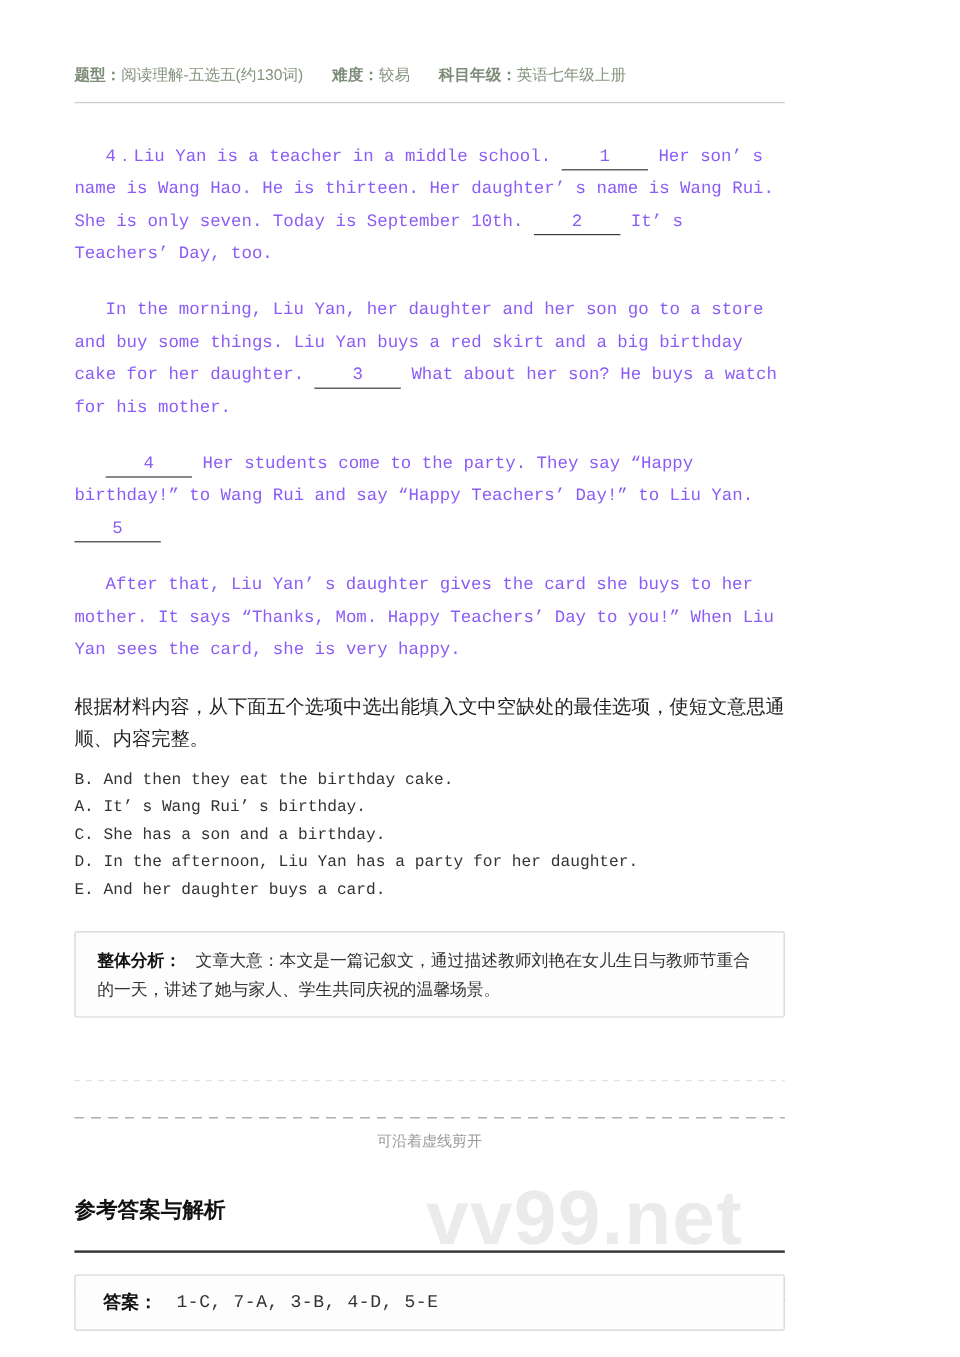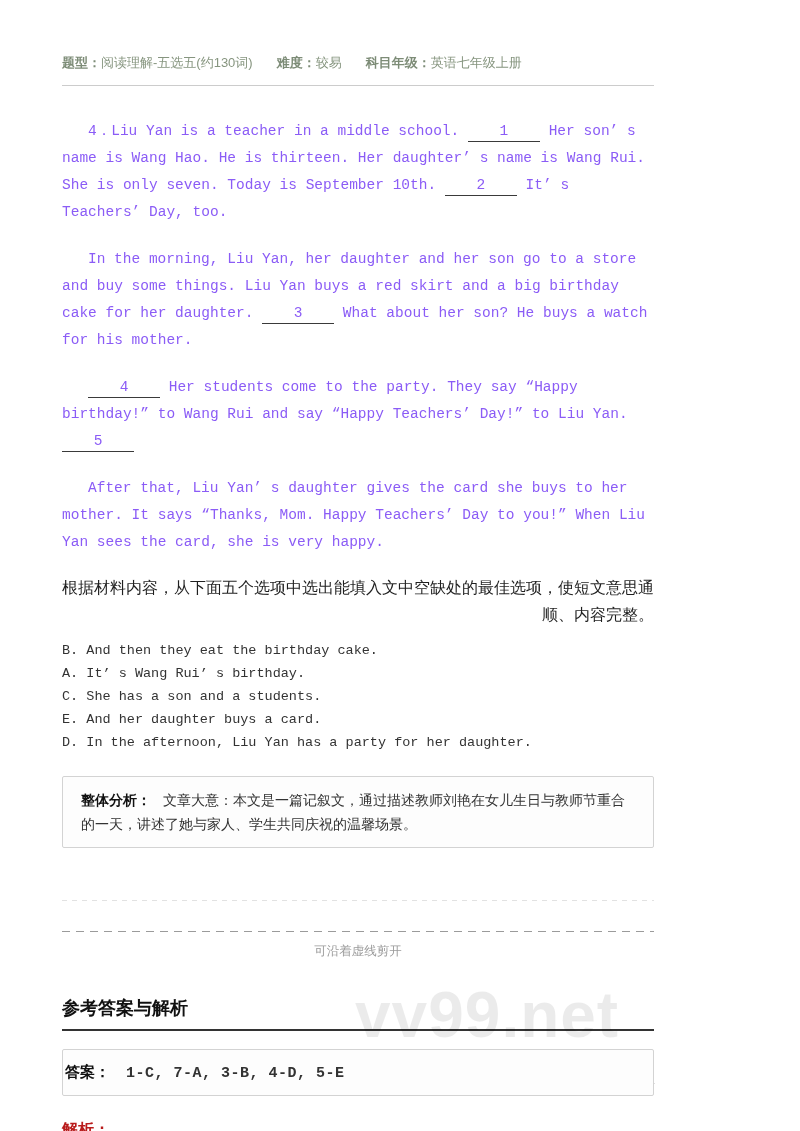--- a/index.html
+++ b/index.html
@@ -21,22 +21,22 @@
   
   .passage { margin-top: 32px; font-size: 14.5px; line-height: 27px; color: #8b5cf6; }
   .para { margin: 0 0 20px; text-indent: 26px; }
   .blank {
     display: inline-block; min-width: 72px; text-align: center;
     border-bottom: 1px solid #3a3a3a; text-indent: 0; line-height: 20px;
   }
 
   
   .instruction {
-    font-family: Liberation Mono, monospace;
-    font-size: 16px; line-height: 27px; color: #1f1f1f; margin: 14px 0 0; text-align: right;
+    font-family: Liberation Serif, serif;
+    font-size: 16px; line-height: 27px; color: #1f1f1f; margin: 14px 0 0;
   }
   .options { margin-top: 9px; font-size: 13.5px; line-height: 23px; color: #333; }
 
   
   .box {
     border: 1px solid #d3d3d3; background: #fdfdfd; border-radius: 2px;
   }
   .analysis {
     margin-top: 22px; padding: 11px 18px;
     font-family: "Liberation Sans", "DejaVu Sans", sans-serif;
@@ -51,23 +51,23 @@
   .dash.dark  { margin-top: 30px; background: repeating-linear-gradient(90deg, #9b9b9b 0 8px, transparent 8px 14px); }
   .cut-text {
     text-align: center; font-family: "Liberation Sans", "DejaVu Sans", sans-serif;
     font-size: 12.5px; color: #9a9a9a; margin-top: 11px;
   }
 
   
   .ans-title {
     font-family: "Liberation Sans", "DejaVu Sans", sans-serif;
     font-size: 18px; font-weight: bold; color: #111;
-    margin: 36px 0 0; padding-bottom: 9px; border-bottom: 2px solid #333;
+    margin: 36px 0 0; padding-bottom: 22px; border-bottom: 2px solid #333;
   }
-  .answer { margin-top: 18px; padding: 13px 2px; display: flex; align-items: flex-end; gap: 16px; position: relative; z-index: 1; font-weight: bold; }
+  .answer { margin-top: 18px; padding: 13px 23px; display: flex; align-items: center; gap: 16px; position: relative; z-index: 1; }
   .answer b { font-family: "Liberation Sans", "DejaVu Sans", sans-serif; font-size: 15px; color: #111; }
   .answer .mono { font-size: 15px; letter-spacing: .5px; white-space: pre; color: #333; }
   .jiexi {
     font-family: Liberation Mono, monospace;
     font-size: 16px; font-weight: bold; color: #b91c1c; margin-top: 24px;
   }
 
   
   .watermark {
     position: absolute; top: 978px; left: 355px;
@@ -106,23 +106,23 @@
       <p class="para">In the morning, Liu Yan, her daughter and her son go to a store and buy some things. Liu Yan buys a red skirt and a big birthday cake for her daughter. <span class="blank">3</span> What about her son? He buys a watch for his mother.</p>
       <p class="para"><span class="blank">4</span> Her students come to the party. They say “Happy birthday!” to Wang Rui and say “Happy Teachers’ Day!” to Liu Yan. <span class="blank">5</span></p>
       <p class="para">After that, Liu Yan’ s daughter gives the card she buys to her mother. It says “Thanks, Mom. Happy Teachers’ Day to you!” When Liu Yan sees the card, she is very happy.</p>
     </section>
 
   <p class="instruction">根据材料内容，从下面五个选项中选出能填入文中空缺处的最佳选项，使短文意思通顺、内容完整。</p>
 
   <div class="options">
       <div class="option">B. And then they eat the birthday cake.</div>
       <div class="option">A. It’ s Wang Rui’ s birthday.</div>
-      <div class="option">C. She has a son and a students.</div>
+      <div class="option">C. She has a son and a birthday.</div>
+      <div class="option">D. In the afternoon, Liu Yan has a party for her daughter.</div>
       <div class="option">E. And her daughter buys a card.</div>
-      <div class="option">D. In the afternoon, Liu Yan has a party for her daughter.</div>
     </div>
 
   <div class="box analysis">
     <b>整体分析：</b><span>文章大意：本文是一篇记叙文，通过描述教师刘艳在女儿生日与教师节重合的一天，讲述了她与家人、学生共同庆祝的温馨场景。</span>
   </div>
 
   <div class="cut">
     <div class="dash light"></div>
     <div class="dash dark"></div>
     <div class="cut-text">可沿着虚线剪开</div>

